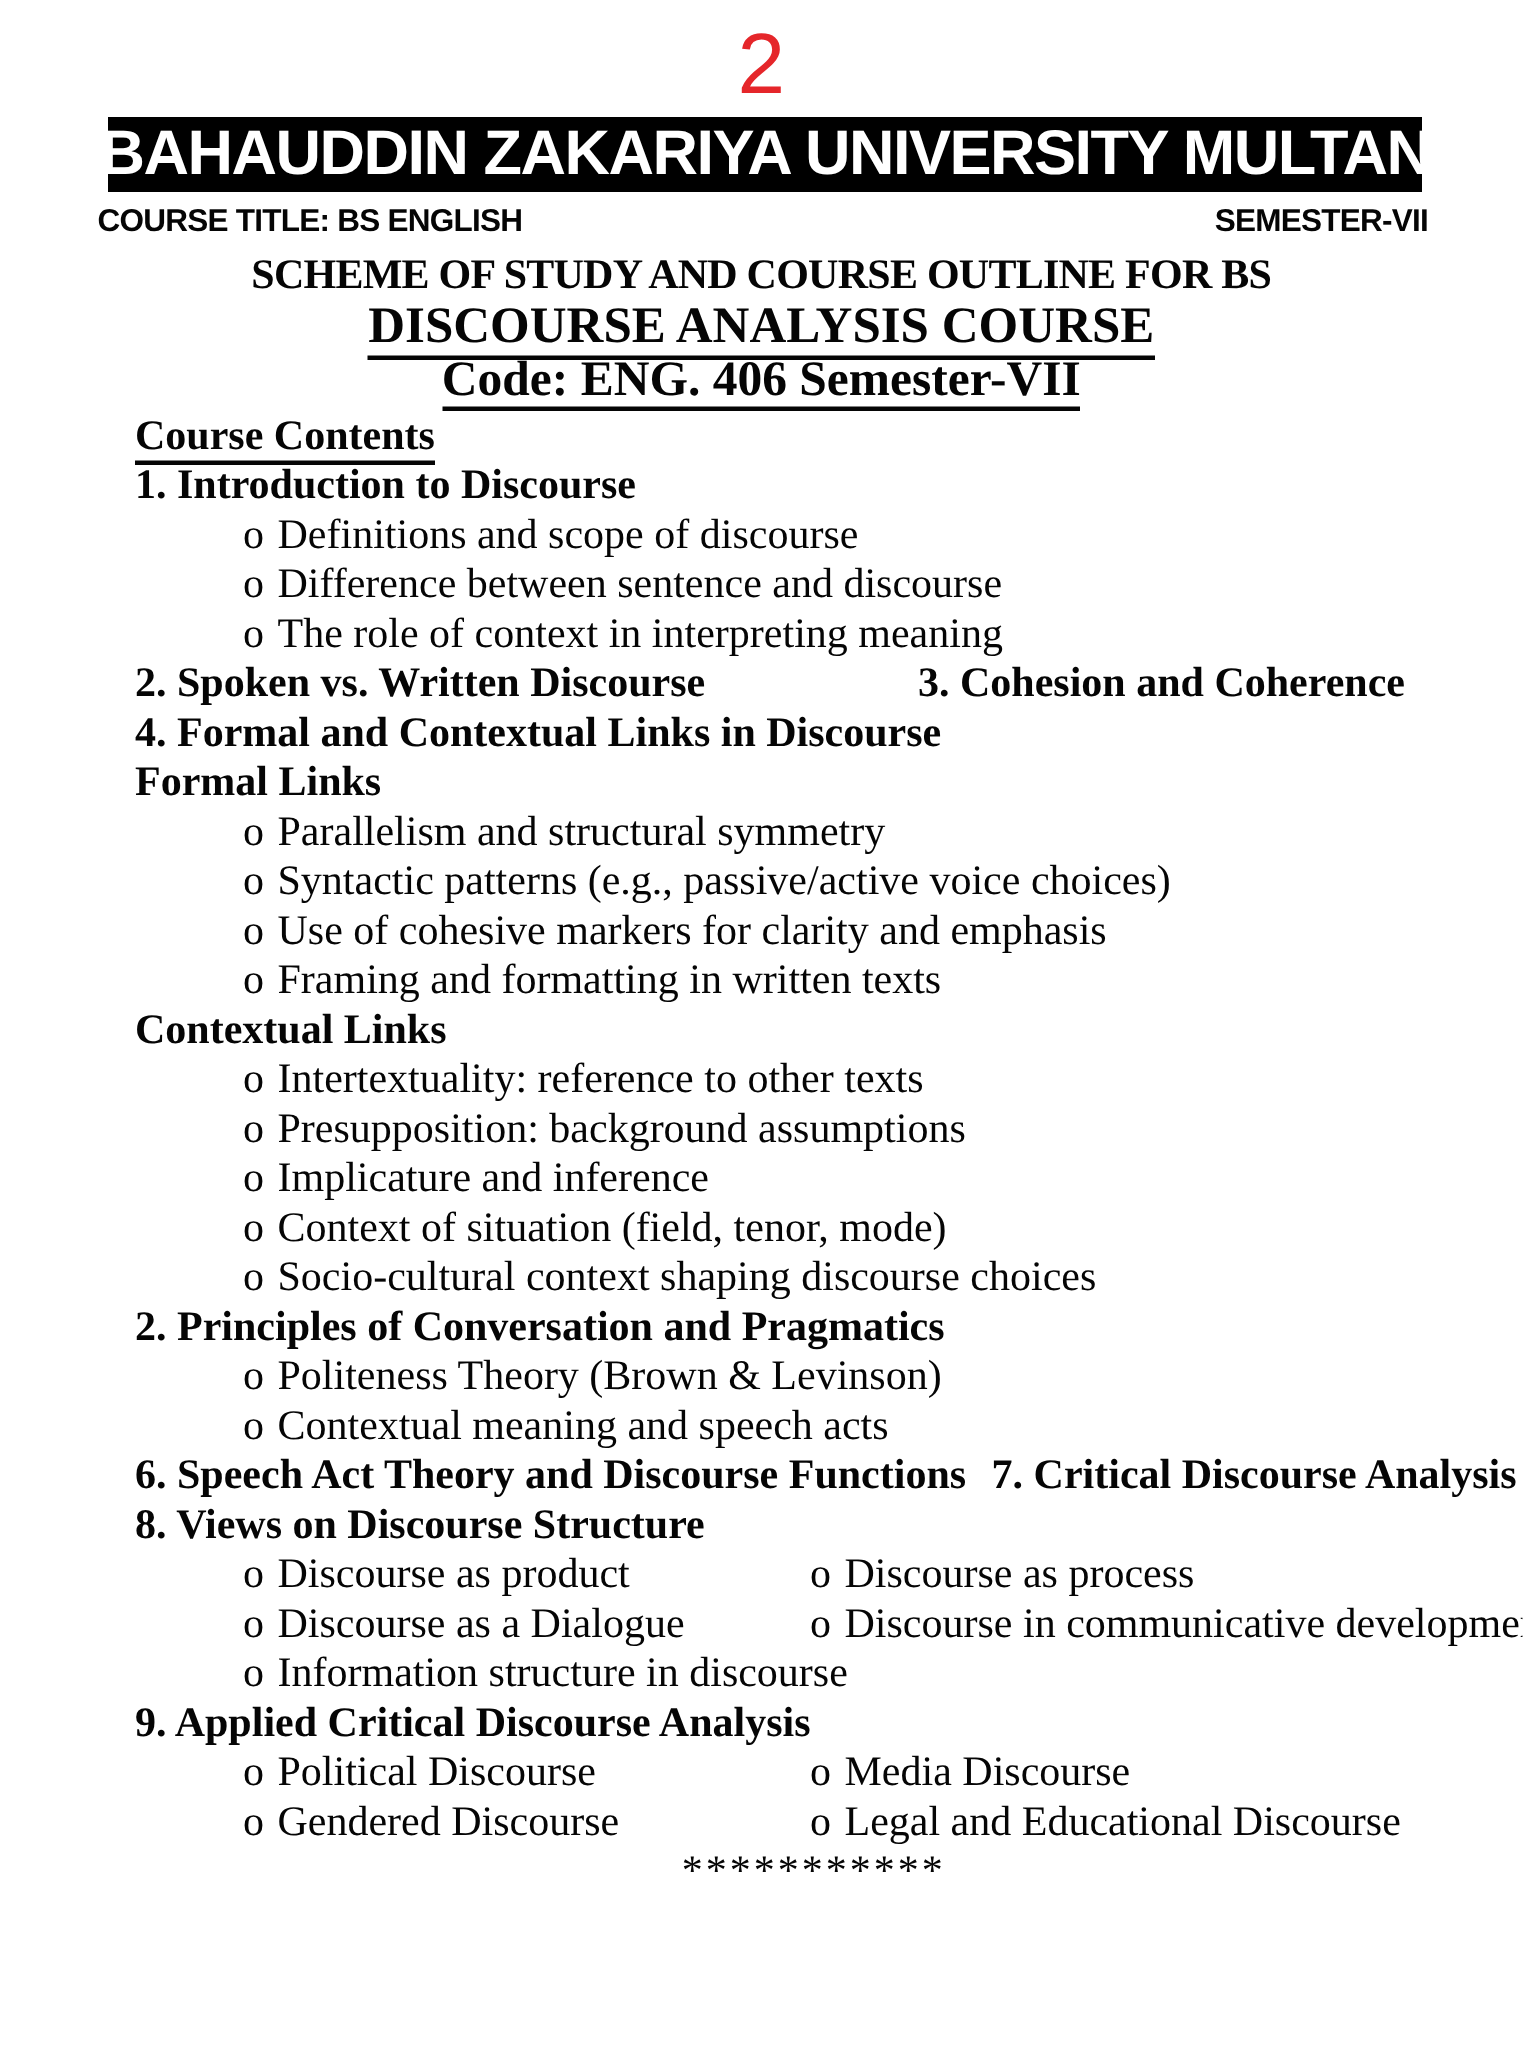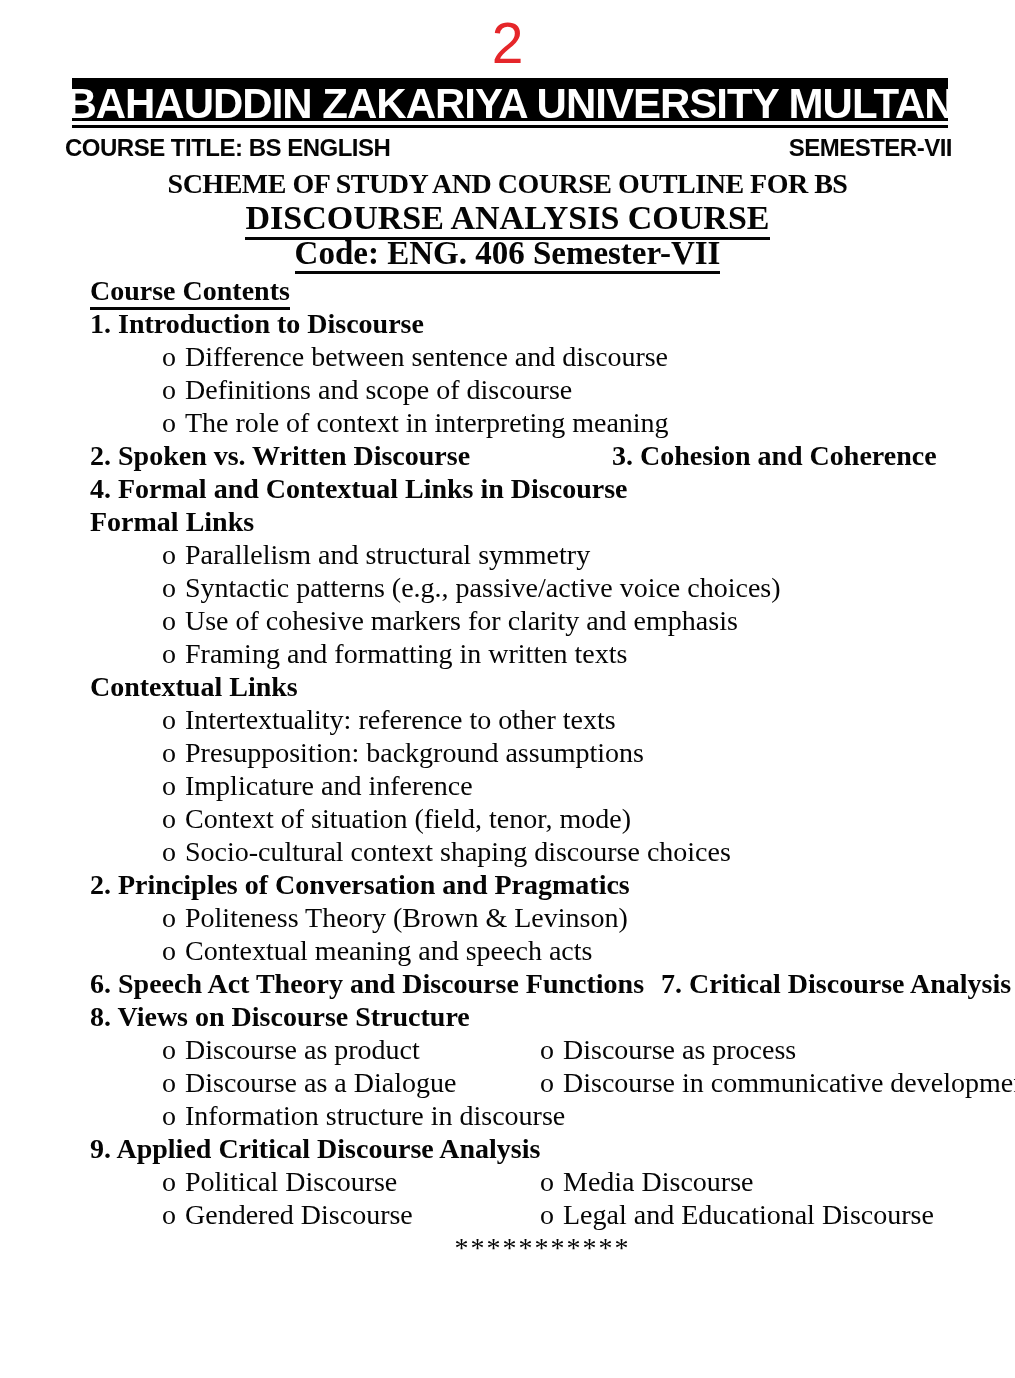--- a/index.html
+++ b/index.html
@@ -23,34 +23,33 @@
   .banner {
     margin:2px 67px 0 72px;
     height:50px;
     background:#000000;
     color:#ffffff;
     font-family:"Liberation Sans", sans-serif;
     font-weight:700;
     font-size:42px;
     letter-spacing:-1px;
     display:flex;
-    align-items:flex-end;
+    align-items:flex-start;
     justify-content:center;
     white-space:nowrap;
-    text-decoration:underline;
   }
   .title-row {
     margin:0 63px 0 65px;
     height:40px;
     display:flex;
     justify-content:space-between;
     align-items:center;
     font-family:"Liberation Sans", sans-serif;
     font-weight:700;
-    font-size:24px;
+    font-size:21px;
     letter-spacing:-0.5px;
     white-space:nowrap;
     text-align:center;
   }
   .subtitle {
     height:32px;
     text-align:center;
     font-weight:700;
     font-size:28px;
     line-height:32px;
@@ -114,22 +113,22 @@
   <span class="u3">DISCOURSE ANALYSIS COURSE</span>
 </div>
 
 <div class="course-code">
   <span class="u3">Code: ENG. 406 Semester-VII</span>
 </div>
 
 <div class="content">
     <div class="line h"><span class="u2">Course Contents</span></div>
     <div class="line h"><span>1. Introduction to Discourse</span></div>
+    <div class="line b"><span class="bullet-marker">o</span><span>Definitions and scope of discourse</span></div>
     <div class="line b"><span class="bullet-marker">o</span><span>Difference between sentence and discourse</span></div>
-    <div class="line b"><span class="bullet-marker">o</span><span>Definitions and scope of discourse</span></div>
     <div class="line b"><span class="bullet-marker">o</span><span>The role of context in interpreting meaning</span></div>
     <div class="line h2">
       <span class="c1">2. Spoken vs. Written Discourse</span>
       <span class="c2">3. Cohesion and Coherence</span>
     </div>
     <div class="line h"><span>4. Formal and Contextual Links in Discourse</span></div>
     <div class="line h"><span>Formal Links</span></div>
     <div class="line b"><span class="bullet-marker">o</span><span>Parallelism and structural symmetry</span></div>
     <div class="line b"><span class="bullet-marker">o</span><span>Syntactic patterns (e.g., passive/active voice choices)</span></div>
     <div class="line b"><span class="bullet-marker">o</span><span>Use of cohesive markers for clarity and emphasis</span></div>

